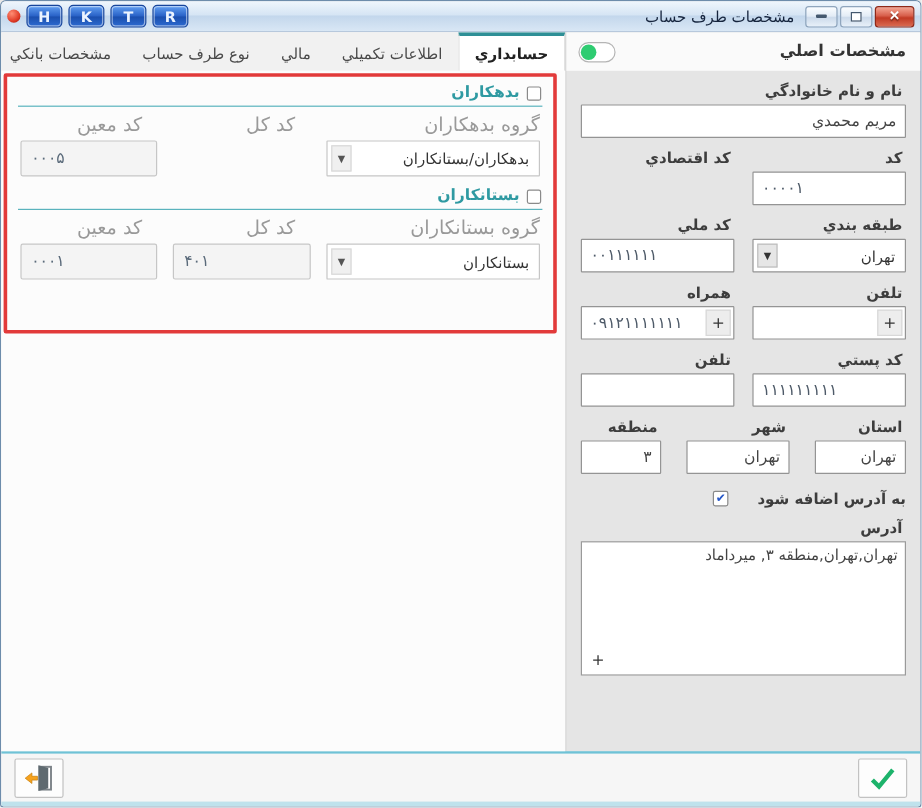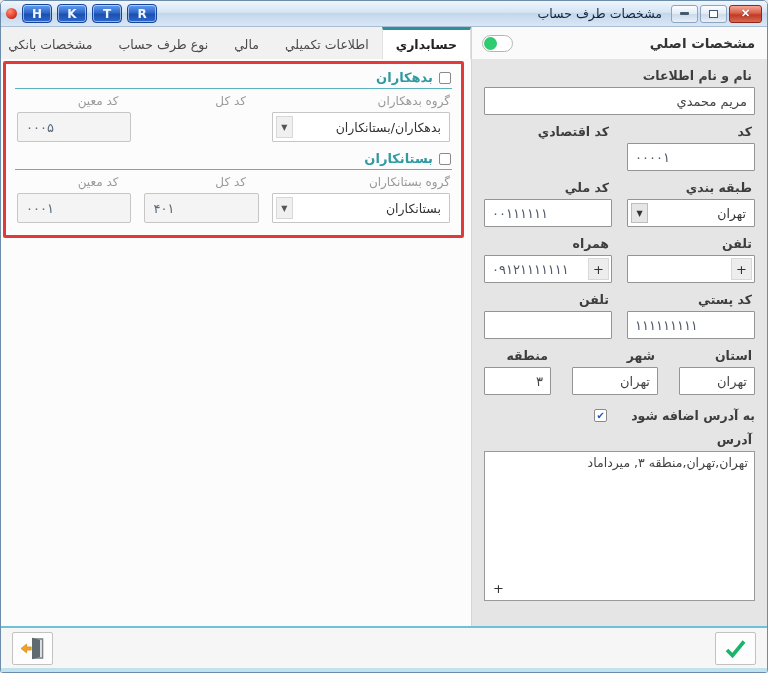--- a/index.html
+++ b/index.html
@@ -78,34 +78,34 @@
     border-top: 3px solid #2e8f96;
     border-right: 1px solid #e2e2e2; border-left: 1px solid #e2e2e2;
     font-weight: bold; color: #222;
   }
 
   .left-body { flex: 1; position: relative; background: #fcfcfc; }
 
   
   .annotation {
     position: absolute; top: 2px; left: 2px;
-    width: 461px; height: 177px;
+    width: 461px; height: 217px;
     border: 3px solid #e23a3a; border-radius: 2px;
     direction: rtl; padding: 3px 8px;
   }
   .sec { margin-bottom: 6px; }
   .sec-head { display: flex; align-items: center; gap: 6px; padding: 3px 2px 1px; }
   .sec-title { color: #2f9aa2; font-size: 13px; font-weight: 600; }
   .sec-line { border-top: 1px solid #5ab3bd; margin: 2px 1px 5px; }
   .acc-fields { display: flex; gap: 13px; padding: 0 3px; }
   .af { display: flex; flex-direction: column; }
   .af-combo { width: 182px; }
   .af-kol { width: 117px; align-items: center; }
   .af-moein { width: 117px; }
-  .af-label { color: #999; font-size: 12px; text-align: right; padding-left: 12px; margin-bottom: 4px; align-self: stretch; }
+  .af-label { color: #999; font-size: 16px; text-align: right; padding-left: 12px; margin-bottom: 4px; align-self: stretch; }
   .af-label.inset { padding-left: 0; text-align: right; padding-right: 13px; }
   .acc-input {
     height: 30px; width: 100%;
     background: #f4f4f4; border: 1px solid #c6c6c6; border-radius: 2px;
     color: #5a6a7a; font-size: 13px; padding: 0 8px;
     direction: ltr; text-align: left; letter-spacing: 2px; font-family: inherit;
   }
 
   
   .combo {
@@ -169,21 +169,21 @@
   .chk-label { font-weight: bold; color: #3d3d3d; font-size: 12.5px; }
   .checkbox {
     width: 13px; height: 13px; flex: 0 0 13px;
     border: 1px solid #8a8a8a; border-radius: 2px; background: #fff;
     display: flex; align-items: center; justify-content: center; cursor: default;
   }
   .checkbox.small { width: 12px; height: 12px; flex-basis: 12px; }
   .checkbox.checked::after { content: "✔"; font-size: 10px; color: #2456c8; line-height: 1; }
 
   .addr-box {
-    height: 150px; border: 1px solid #9a9a9a; background: #fff;
+    height: 112px; border: 1px solid #9a9a9a; background: #fff;
     position: relative; padding: 3px 6px;
     font-size: 12.5px; color: #444; text-align: right; direction: rtl;
   }
   .addr-plus { position: absolute; left: 8px; bottom: 4px; color: #333; font-size: 13px; direction: ltr; }
 
   
   .footer {
     height: 46px; flex: 0 0 46px;
     border-top: 2px solid #6fc2d6;
     border-bottom: 4px solid #bfe2ec;
@@ -294,21 +294,21 @@
     <div class="col-right">
       <div class="right-head">
         <span class="panel-title">مشخصات اصلي</span>
         <span class="toggle">
             <span class="knob"></span>
           </span>
       </div>
 
       <div class="form">
 
-        <div class="flabel">نام و نام اطلاعات</div>
+        <div class="flabel">نام و نام خانوادگي</div>
         <input class="tin rtl" value="مريم محمدي" style="">
 
         <div class="row2">
           <div class="col">
             <div class="flabel">كد</div>
             <input class="tin num" value="۰۰۰۰۱" style="">
           </div>
           <div class="col">
             <div class="flabel">كد اقتصادي</div>
           </div>

